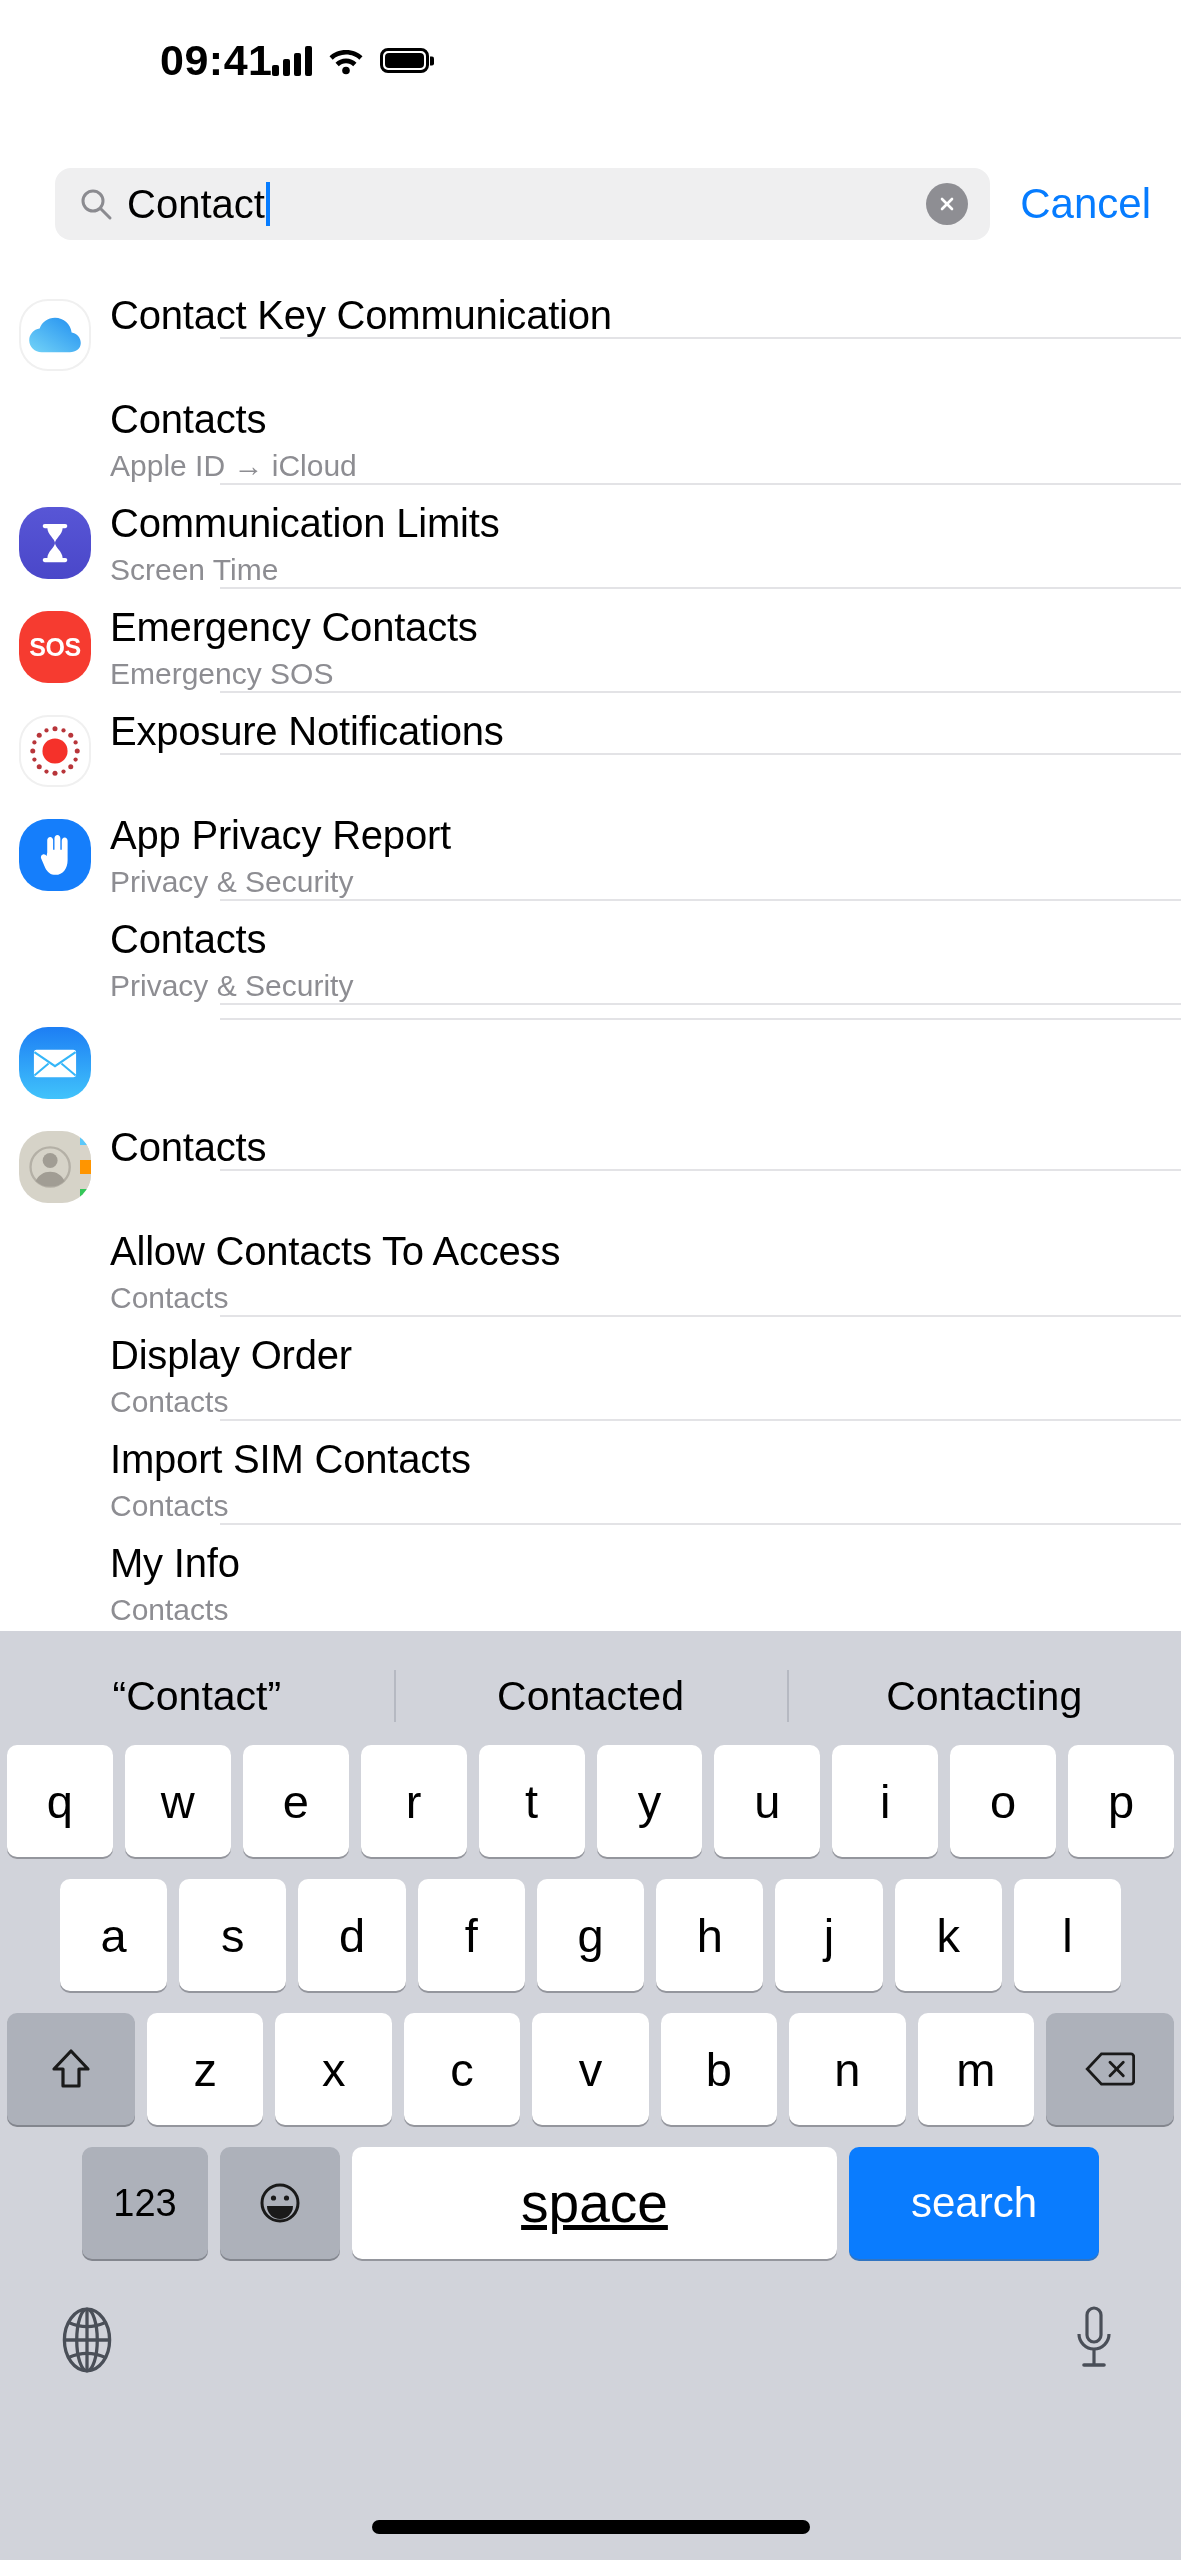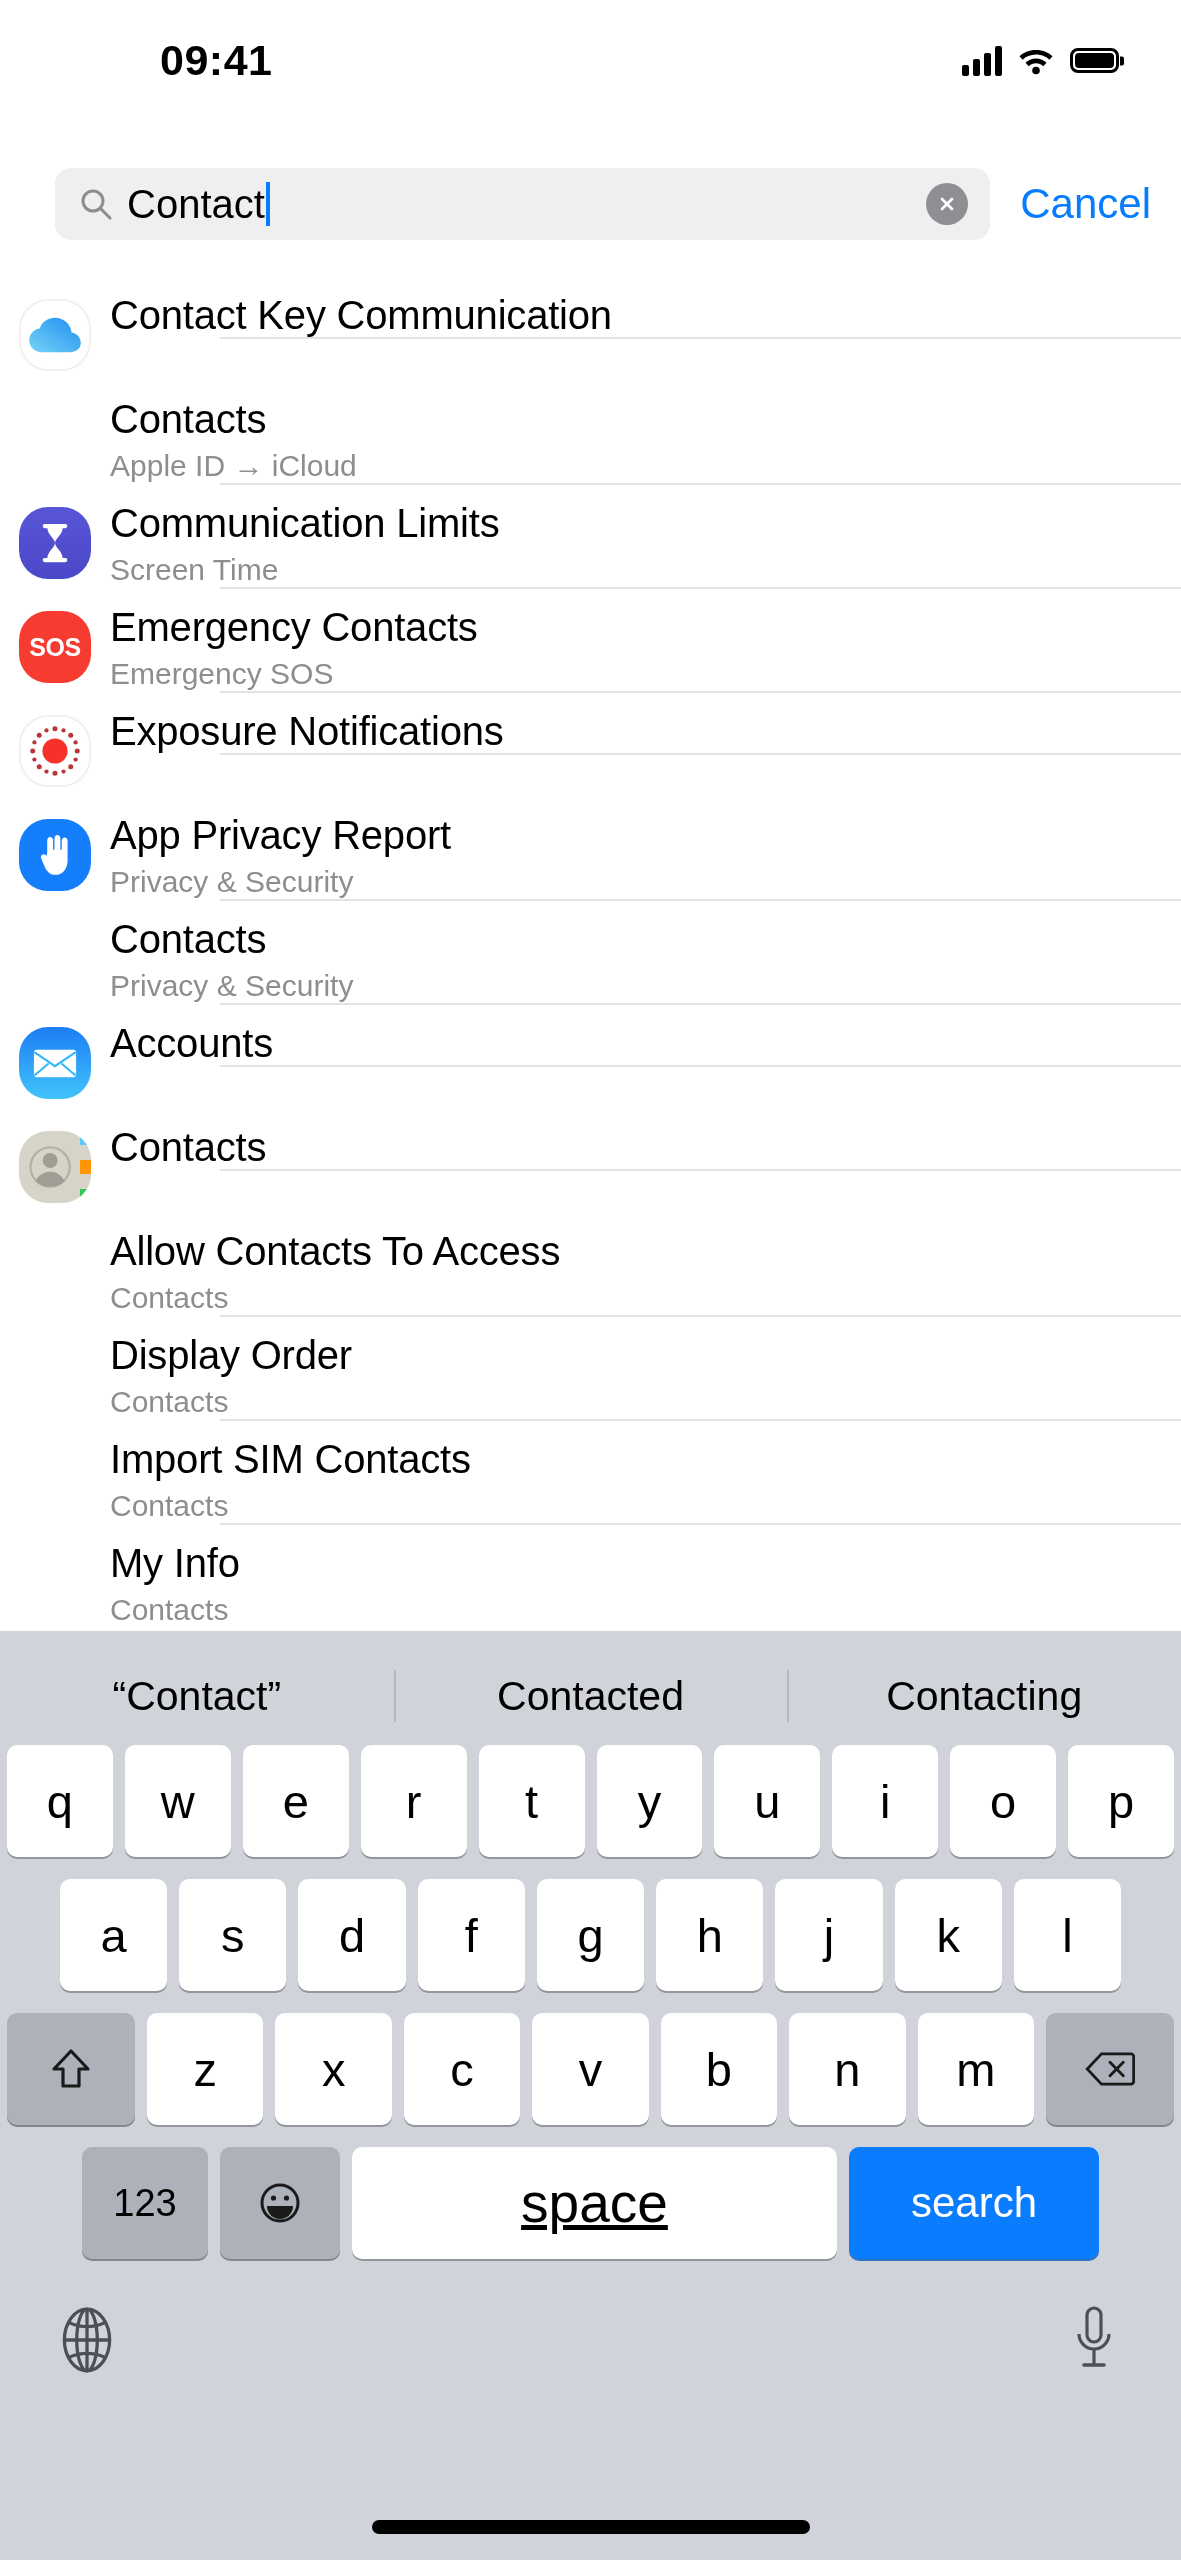--- a/index.html
+++ b/index.html
@@ -7,21 +7,21 @@
     width:1181px; height:2560px;
     background:#ffffff;
     font-family:"Liberation Sans", sans-serif;
     overflow:hidden;
   }
   .phone { position:relative; width:1181px; height:2560px; background:#fff; }
 
   
   .statusbar {
     position:absolute; top:0; left:0; width:1181px; height:105px;
-    display:flex; align-items:center; justify-content:space-between;
+    display:flex; align-items:center; justify-content:flex-start;
     padding:0 62px 0 0;
   }
   .sb-time {
     font-size:43px; font-weight:bold; color:#000;
     letter-spacing:0.5px; margin-left:160px; margin-top:16px;
   }
   .sb-right { display:flex; align-items:center; gap:16px; margin-top:16px; }
   .sb-bars { display:flex; align-items:flex-end; gap:4px; height:30px; }
   .sb-bars i { display:block; width:7px; background:#000; border-radius:2px; }
   .sb-bars i:nth-child(1){height:11px;}
@@ -310,21 +310,20 @@
       <div class="ico-wrap">
         <div class="icon ic-mail">
           <svg viewBox="0 0 50 36" width="46" height="33">
             <rect x="2" y="3" width="46" height="30" rx="3" fill="#fff"></rect>
             <path d="M2.5 5.5L25 21 47.5 5.5" fill="none" stroke="#35b6f8" stroke-width="2.4"></path>
             <path d="M2.5 31L18 18M47.5 31L32 18" fill="none" stroke="#35b6f8" stroke-width="2.2"></path>
           </svg>
         </div>
       </div>
       <div class="txt">
-        <div class="title">Accounts</div>
         <div class="divider"></div>
       </div>
     </div>
 
     <div class="row">
       <div class="ico-wrap">
         <div class="icon ic-contacts-app">
           <svg viewBox="0 0 60 60" width="56" height="56" style="margin-right:6px">
             <circle cx="28" cy="30" r="21" fill="none" stroke="#b4b0a6" stroke-width="2.5"></circle>
             <circle cx="28" cy="23" r="8" fill="#a19d94"></circle>

